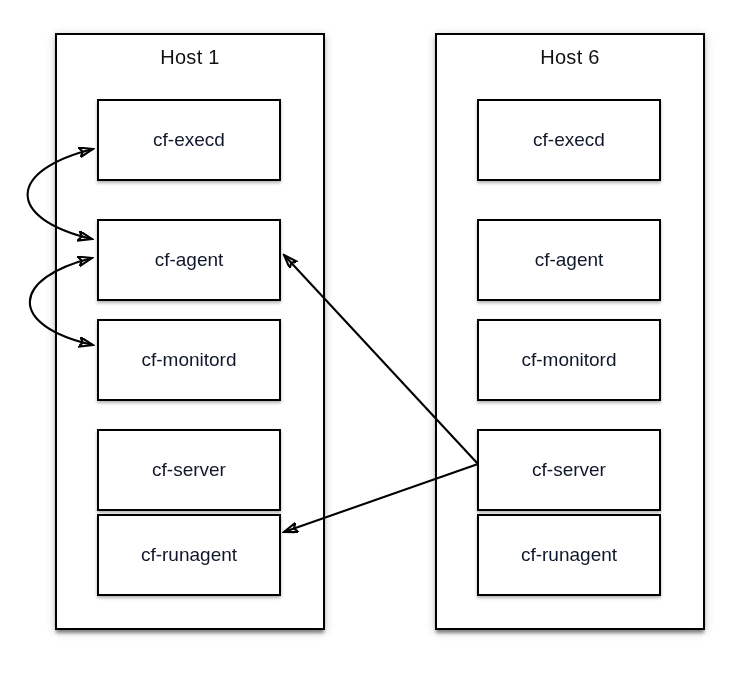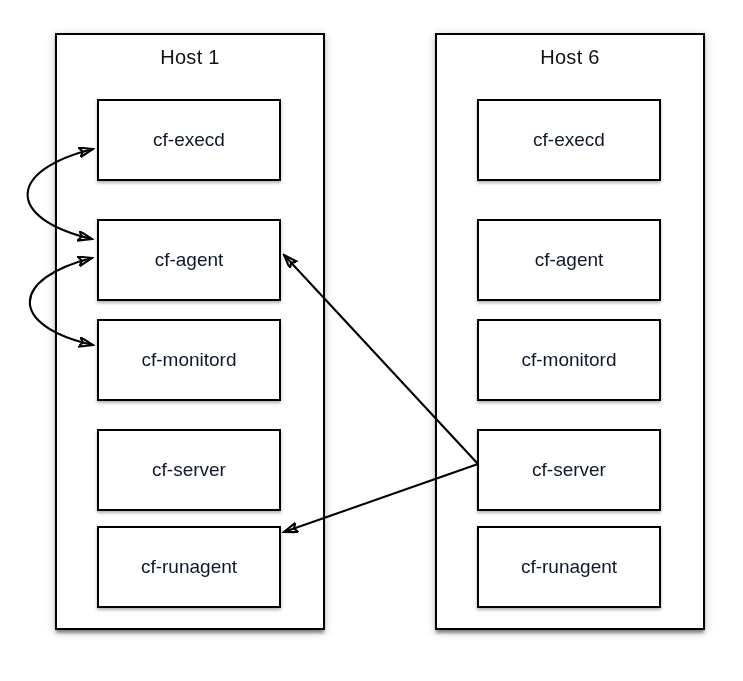--- a/index.html
+++ b/index.html
@@ -49,21 +49,21 @@
     display: flex;
     align-items: center;
     justify-content: center;
     font-size: 19px;
     color: #0f172a;
   }
   .p0 { top: 64px; }
   .p1 { top: 184px; }
   .p2 { top: 284px; }
   .p3 { top: 394px; }
-  .p4 { top: 491px; }
+  .p4 { top: 479px; }
   svg.arrow-layer {
     position: absolute;
     top: 0;
     left: 0;
     width: 743px;
     height: 681px;
     pointer-events: none;
     z-index: 5;
   }
   svg.arrow-layer path {

